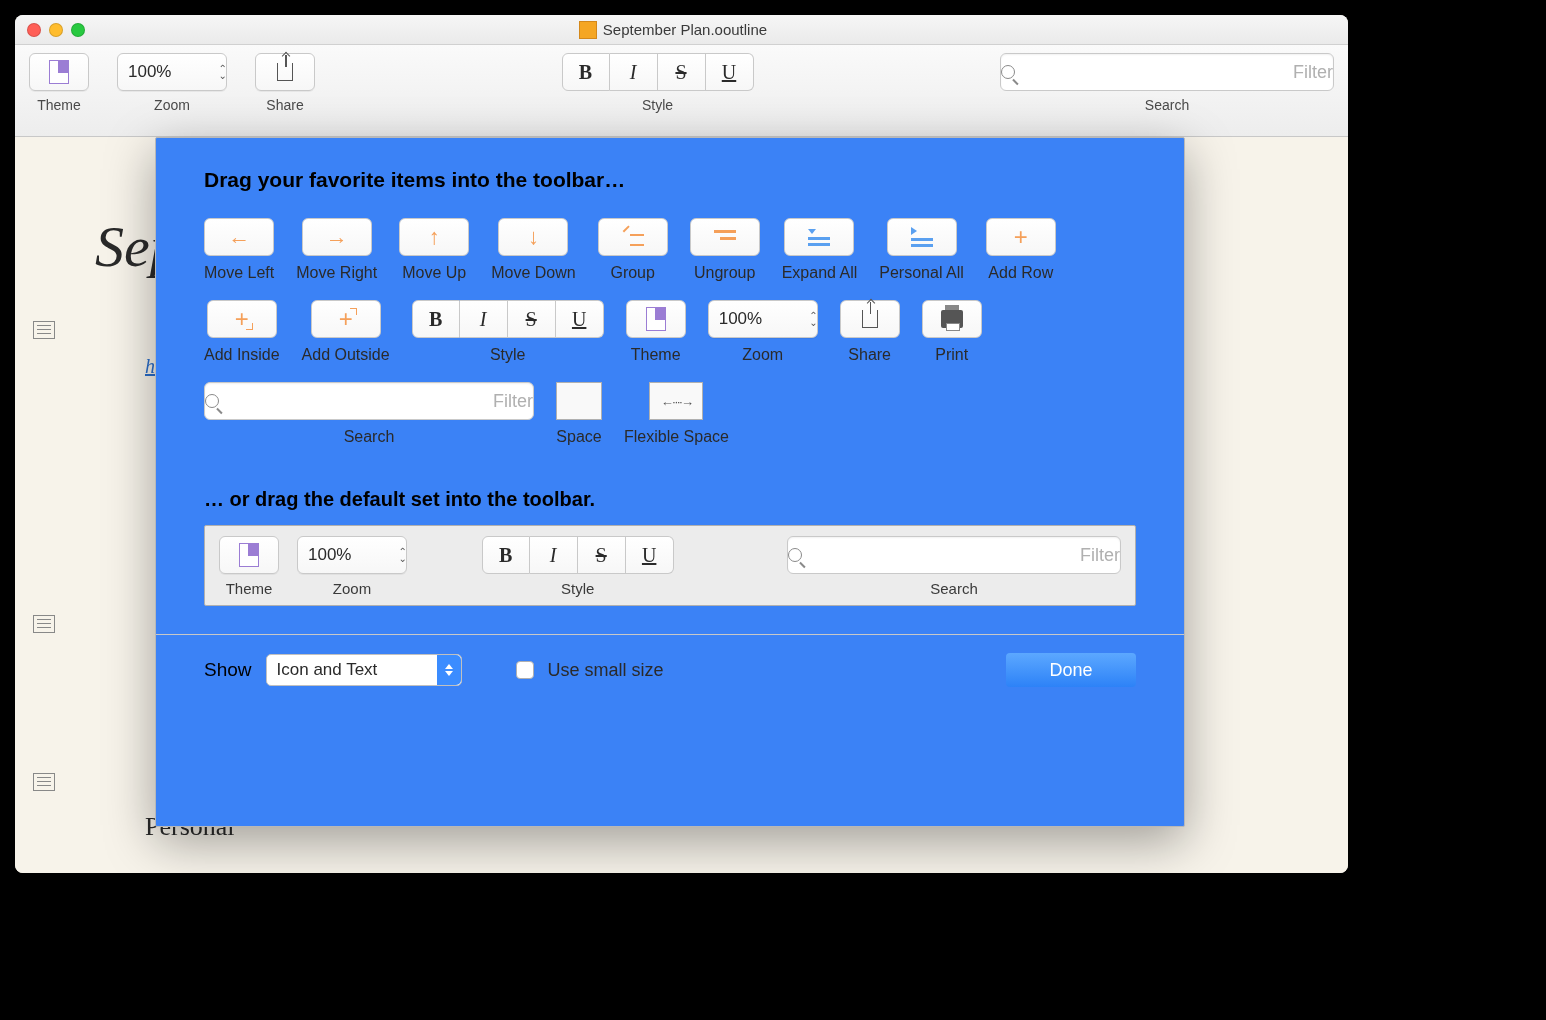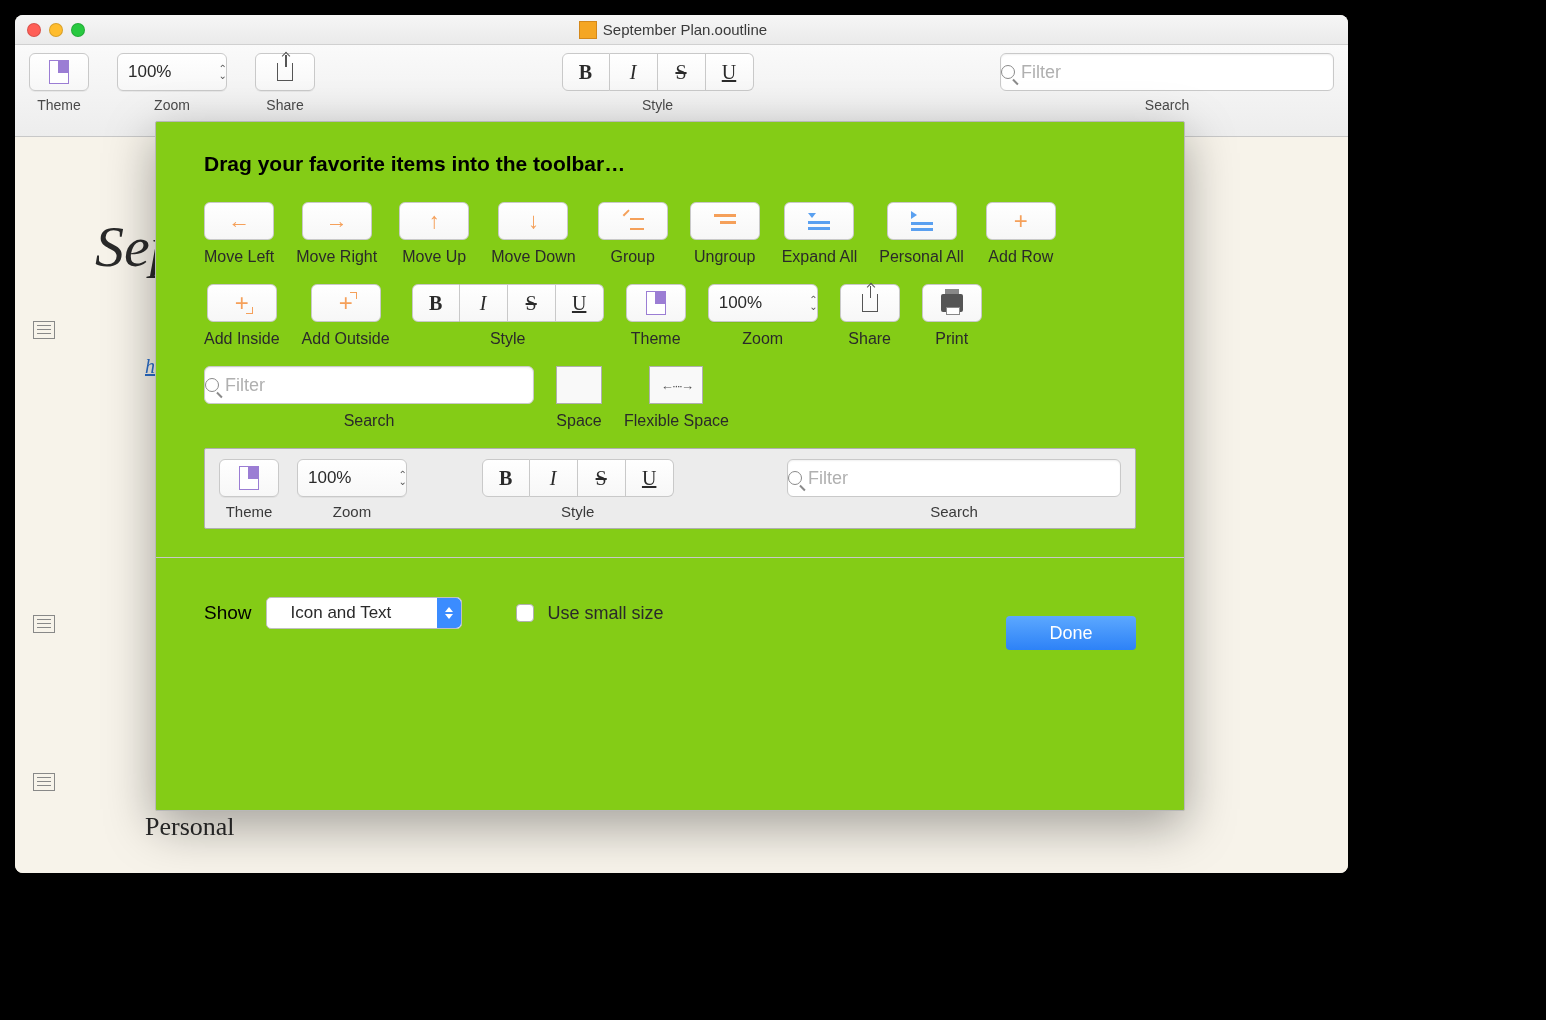--- a/index.html
+++ b/index.html
@@ -28,32 +28,32 @@
 .share-icon::after { content:''; position:absolute; top:-8px; left:7px; width:1.5px; height:12px; background:#555; }
 .style-seg { display:flex; }
 .seg-btn { width:48px; height:38px; background:linear-gradient(#fff,#f7f7f7); border:1px solid #c9c9c9; display:flex; align-items:center; justify-content:center; font-size:20px; font-family:Georgia,serif; color:#2a2a2a; }
 .seg-btn:first-child { border-radius:6px 0 0 6px; }
 .seg-btn:last-child { border-radius:0 6px 6px 0; }
 .seg-btn:not(:first-child) { border-left:none; }
 .seg-b { font-weight:bold; }
 .seg-i { font-style:italic; }
 .seg-s { text-decoration:line-through; }
 .seg-u { text-decoration:underline; }
-.search-field { width:334px; height:38px; background:#fff; border:1px solid #c9c9c9; border-radius:6px; display:flex; align-items:center; justify-content:flex-start; gap:6px; font-size:18px; color:#b0b0b0; box-shadow: inset 0 1px 2px rgba(0,0,0,0.06); }
+.search-field { width:334px; height:38px; background:#fff; border:1px solid #c9c9c9; border-radius:6px; display:flex; align-items:center; justify-content:space-between; gap:6px; font-size:18px; color:#b0b0b0; box-shadow: inset 0 1px 2px rgba(0,0,0,0.06); }
 .mag-icon { width:14px; height:14px; border:1.8px solid #8a8a8a; border-radius:50%; position:relative; }
 .mag-icon::after { content:''; position:absolute; bottom:-5px; right:-5px; width:7px; height:1.8px; background:#8a8a8a; transform:rotate(45deg); }
 .spacer-flex { flex:1; }
 .content { position:relative; height:calc(100% - 122px); background:#f7f3ea; padding:30px 60px; }
 .gutter { position:absolute; left:8px; top:0; bottom:0; width:42px; }
 .gutter-icon { position:absolute; width:22px; height:18px; border:1px solid #888; left:10px; }
 .gutter-icon::before { content:''; position:absolute; left:3px; top:3px; right:3px; height:1px; background:#888; box-shadow:0 4px 0 #888, 0 8px 0 #888; }
 .bgtext-septem { position:absolute; left:80px; top:76px; font-family:Georgia,serif; font-style:italic; font-size:58px; color:#2a2a2a; }
 .bgtext-link { position:absolute; left:130px; top:218px; font-family:Georgia,serif; font-style:italic; font-size:20px; color:#2a6dc9; text-decoration:underline; }
 .bgtext-personal { position:absolute; left:130px; top:675px; font-family:Georgia,serif; font-size:26px; color:#2a2a2a; }
-.customize-sheet { position:absolute; top:106px; left:140px; width:1030px; height:690px; background:#84cc16; border:1px solid #b8b8b8; border-radius:2px; box-shadow:0 15px 50px rgba(0,0,0,0.35); padding:30px 48px 20px 48px; display:flex; flex-direction:column; }
+.customize-sheet { position:absolute; top:122px; left:140px; width:1030px; height:690px; background:#3b82f6; border:1px solid #b8b8b8; border-radius:2px; box-shadow:0 15px 50px rgba(0,0,0,0.35); padding:30px 48px 20px 48px; display:flex; flex-direction:column; }
 .sheet-heading { font-size:21px; font-weight:bold; color:#000; margin-bottom:26px; }
 .palette { display:flex; flex-wrap:wrap; gap:18px 22px; margin-bottom:18px; }
 .palette-item { display:flex; flex-direction:column; align-items:center; gap:8px; }
 .palette-label { font-size:16px; color:#2a2a2a; white-space:nowrap; }
 .pal-btn { background:linear-gradient(#fff,#f7f7f7); border:1px solid #c9c9c9; border-radius:6px; height:38px; width:70px; display:flex; align-items:center; justify-content:center; }
 .arrow { font-size:22px; color:#f5a05a; font-weight:300; }
 .group-icon { width:22px; height:18px; position:relative; }
 .group-icon::before { content:''; position:absolute; left:0; top:0; width:8px; height:1.5px; background:#f5a05a; transform:rotate(-45deg); }
 .group-icon::after { content:''; position:absolute; right:0; bottom:0; width:14px; height:8px; border-top:2px solid #f5a05a; border-bottom:2px solid #f5a05a; }
 .ungroup-icon { width:22px; height:14px; }
@@ -74,27 +74,27 @@
 .space-box { width:46px; height:38px; border:1px solid #b0b0b0; background:#f9f9f9; }
 .flex-space-box { width:54px; height:38px; border:1px solid #b0b0b0; background:#f9f9f9; display:flex; align-items:center; justify-content:center; }
 .flex-arrow { font-size:13px; color:#555; letter-spacing:-2px; }
 .subheading { font-size:20px; font-weight:bold; color:#000; margin-top:24px; margin-bottom:14px; }
 .default-set { border:1px solid #b0b0b0; background:#ececec; padding:10px 14px 8px 14px; display:flex; gap:18px; align-items:flex-start; border-radius:2px; }
 .ds-item { display:flex; flex-direction:column; align-items:center; gap:6px; }
 .ds-label { font-size:15px; color:#3a3a3a; }
 .sheet-divider { height:1px; background:#c8c8c8; margin:28px -48px 0 -48px; }
 .sheet-footer { display:flex; align-items:center; padding-top:18px; gap:14px; }
 .show-label { font-size:19px; font-weight:normal; color:#000; }
-.show-select { height:32px; width:196px; background:#fff; border:1px solid #c0c0c0; border-radius:5px; display:flex; align-items:center; padding-left:24px; font-size:17px; color:#2a2a2a; position:relative; }
+.show-select { height:32px; width:196px; background:#fff; border:1px solid #c0c0c0; border-radius:5px; display:flex; align-items:center; padding-left:10px; font-size:17px; color:#2a2a2a; position:relative; }
 .select-cap { position:absolute; right:0; top:0; bottom:0; width:24px; background:#3b8cff; border-radius:0 5px 5px 0; display:flex; flex-direction:column; align-items:center; justify-content:center; gap:2px; }
 .select-cap::before { content:''; border-bottom:5px solid #fff; border-left:4px solid transparent; border-right:4px solid transparent; }
 .select-cap::after { content:''; border-top:5px solid #fff; border-left:4px solid transparent; border-right:4px solid transparent; }
 .checkbox { width:18px; height:18px; background:#fff; border:1px solid #b0b0b0; border-radius:4px; margin-left:40px; }
 .check-label { font-size:18px; color:#2a2a2a; }
-.done-btn { margin-left:auto; width:130px; height:34px; background:linear-gradient(#5ca8ff,#2d82f7); border:none; border-radius:4px; color:#fff; font-size:18px; display:flex; align-items:center; justify-content:center;margin-top:40px; }
+.done-btn { margin-left:auto; width:130px; height:34px; background:linear-gradient(#5ca8ff,#2d82f7); border:none; border-radius:4px; color:#fff; font-size:18px; display:flex; align-items:center; justify-content:center; }
 </style>
 </head>
 <body>
 
 <div class="window">
   <div class="titlebar">
     <div class="traffic-lights">
       <div class="tl red"></div>
       <div class="tl yellow"></div>
       <div class="tl green"></div>
@@ -292,20 +292,21 @@
           <span class="palette-label">Space</span>
         </div>
       <div class="palette-item">
           <div class="flex-space-box">
             <span class="flex-arrow">←····→</span>
           </div>
           <span class="palette-label">Flexible Space</span>
         </div>
     </div>
 
+    <div class="subheading">… or drag the default set into the toolbar.</div>
 
     <div class="default-set">
       <div class="ds-item">
           <div class="btn btn-theme">
             <span class="theme-icon"></span>
           </div>
           <span class="ds-label">Theme</span>
         </div>
       <div class="ds-item">
           <div class="btn zoom-btn">

